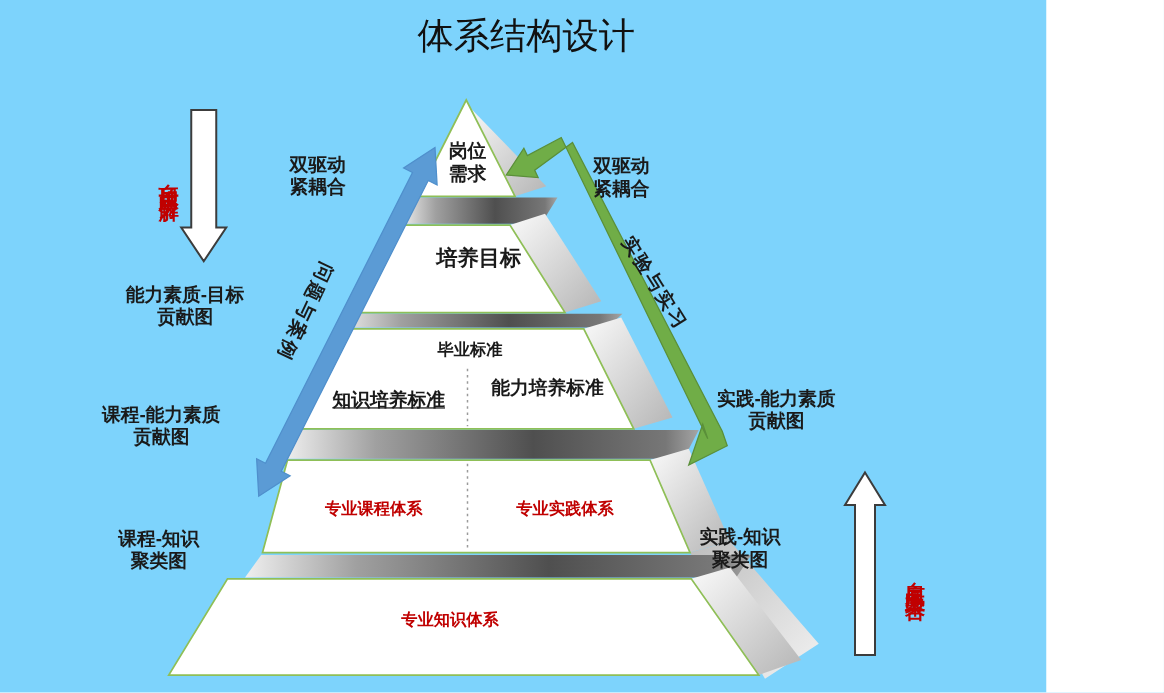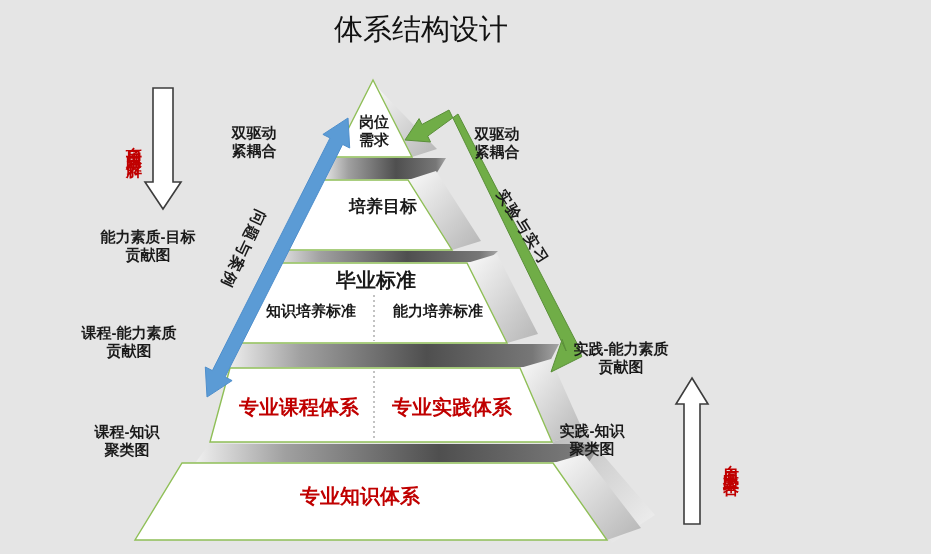--- a/index.html
+++ b/index.html
@@ -1,31 +1,31 @@
 <!DOCTYPE html>
 <html><head>
 <meta charset="utf-8">
 <style>
   html,body{margin:0;padding:0;background:#ffffff;}
   #stage{
-    position:relative;width:931px;height:554px;background:#e5e5e5;overflow:hidden;
+    position:relative;width:837px;height:554px;background:#7dd3fc;overflow:hidden;
     font-family:"Liberation Sans","DejaVu Sans",sans-serif;color:#1a1a1a;
   }
   #shapes{position:absolute;left:0;top:0;width:931px;height:554px;}
   .lbl{
     position:absolute;transform:translate(-50%,-50%);
     white-space:pre-line;text-align:center;font-weight:700;
     font-size:15px;line-height:1.22;color:#1a1a1a;
   }
   .title{font-size:29px;font-weight:400;white-space:nowrap;color:#111;}
   .red{color:#c00000;}
   .vert{writing-mode:vertical-rl;letter-spacing:3px;font-size:16px;line-height:1;}
   .rot-blue{transform:translate(-50%,-50%) rotate(115deg);white-space:nowrap;letter-spacing:2px;}
   .rot-green{transform:translate(-50%,-50%) rotate(58deg);white-space:nowrap;letter-spacing:2px;}
-  .sz16{font-size:20px;}
+  .sz16{font-size:13px;}
   .sz17{font-size:17px;}
   .quote{
     position:absolute;left:716px;top:103px;width:176px;
     font-size:31px;font-weight:700;line-height:41px;color:#404040;
     text-align:left;
   }
 </style>
 </head>
 <body>
 
@@ -77,39 +77,39 @@
 
     <polygon points="405,140 419.1,118.6 421.9,124.5 449,110 566.2,351 562.2,339.4 551,372 581.8,356.6 577.8,345 458,114 427.7,136.1 430.5,142" fill="#70ad47" stroke="#5a8f39" stroke-width="1"></polygon>
   </svg>
 
   <div class="lbl title" style="left:421px;top:30px;">体系结构设计</div>
 
   <div class="lbl" style="left:374px;top:131px;">岗位
 需求</div>
   <div class="lbl sz17" style="left:373px;top:207px;margin-left:10px;">培养目标</div>
   <div class="lbl sz16" style="left:376px;top:280px;">毕业标准</div>
-  <div class="lbl" style="left:311px;top:311px;">知识培养标准</div>
+  <div class="lbl" style="left:311px;top:321px;text-decoration:underline;">知识培养标准</div>
   <div class="lbl" style="left:438px;top:311px;">能力培养标准</div>
   <div class="lbl sz16 red" style="left:299px;top:407px;">专业课程体系</div>
   <div class="lbl sz16 red" style="left:452px;top:407px;">专业实践体系</div>
   <div class="lbl sz16 red" style="left:360px;top:496px;">专业知识体系</div>
 
   <div class="lbl red vert" style="left:134px;top:143px;">自顶向下分解</div>
   <div class="lbl" style="left:254px;top:142px;">双驱动
 紧耦合</div>
   <div class="lbl" style="left:148px;top:246px;">能力素质-目标
 贡献图</div>
   <div class="lbl" style="left:129px;top:342px;">课程-能力素质
 贡献图</div>
   <div class="lbl" style="left:127px;top:441px;">课程-知识
 聚类图</div>
 
   <div class="lbl" style="left:497px;top:143px;">双驱动
 紧耦合</div>
-  <div class="lbl" style="left:621px;top:329px;margin-top:29px;">实践-能力素质
+  <div class="lbl" style="left:621px;top:329px;">实践-能力素质
 贡献图</div>
   <div class="lbl" style="left:592px;top:407px;margin-top:33px;">实践-知识
 聚类图</div>
   <div class="lbl red vert" style="left:731px;top:461px;">自底向上聚合</div>
 
   <div class="lbl rot-blue" style="left:243px;top:249px;">问题与案例</div>
   <div class="lbl rot-green" style="left:523px;top:227px;">实验与实习</div>
 
 
 </div>

